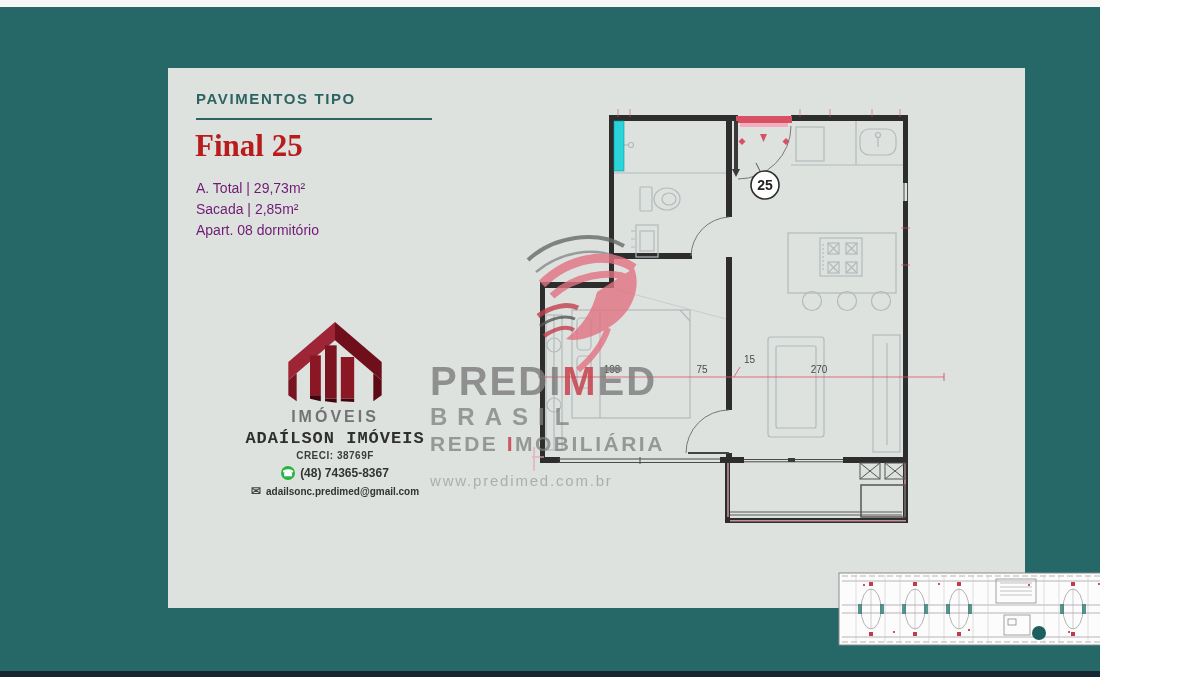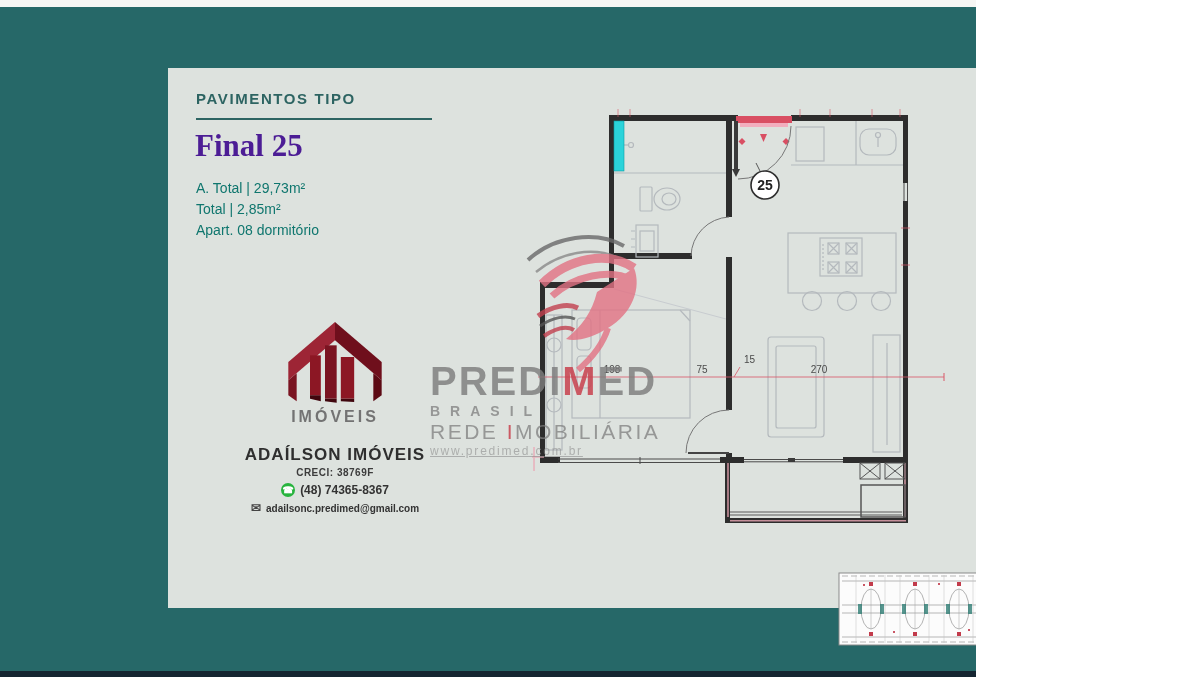--- a/index.html
+++ b/index.html
@@ -1,59 +1,59 @@
 <!DOCTYPE html>
 <html><head>
 <meta charset="utf-8">
 <style>
   html,body{margin:0;padding:0;}
   body{font-family:"Liberation Sans", sans-serif;}
-  .stage{position:relative;width:976px;height:677px;background:#266868;overflow:hidden;}
+  .stage{position:relative;width:1100px;height:677px;background:#266868;overflow:hidden;}
   .strip-top{position:absolute;left:0;top:0;width:100%;height:7px;background:#f6f6f4;}
   .strip-bottom{position:absolute;left:0;bottom:0;width:100%;height:6px;background:#152531;}
   .panel{position:absolute;left:168px;top:68px;width:857px;height:540px;background:#dde2de;}
   .cat-title{position:absolute;left:28px;top:22px;font-size:15px;font-weight:600;letter-spacing:1.6px;color:#2d6462;}
   .cat-underline{position:absolute;left:28px;top:50px;width:236px;height:2px;background:#2d6462;}
-  .unit-title{position:absolute;left:27px;top:60px;font-family:"Liberation Serif", serif;font-size:31px;font-weight:600;color:#4c1d95;}
-  .details{position:absolute;left:28px;top:110px;font-size:14px;line-height:21px;color:#0f766e;font-weight:500;}
+  .unit-title{position:absolute;left:27px;top:60px;font-family:"Liberation Serif", serif;font-size:31px;font-weight:600;color:#b91c1c;}
+  .details{position:absolute;left:28px;top:110px;font-size:14px;line-height:21px;color:#701a75;font-weight:500;}
   .agency{position:absolute;left:57px;top:250px;width:220px;text-align:center;}
   .agency .house{display:block;margin:0 auto;}
   .logo-word{font-size:16px;font-weight:700;letter-spacing:3px;color:#737373;margin-top:2px;}
-  .agency-name{font-size:17px;font-weight:600;letter-spacing:1px;color:#2f2f2f;margin-top:19px;}
+  .agency-name{font-size:17px;font-weight:600;letter-spacing:1px;color:#2f2f2f;margin-top:3px;font-family:Liberation Mono, monospace;}
   .creci{font-size:10px;font-weight:700;color:#3c3c3c;margin-top:2px;letter-spacing:.5px;}
   .contact-row{display:flex;align-items:center;justify-content:center;gap:5px;margin-top:5px;font-size:12px;font-weight:700;color:#333;}
   .contact-row.email{font-size:10px;margin-top:4px;}
   .wa-icon{display:inline-flex;align-items:center;justify-content:center;width:14px;height:14px;border-radius:50%;background:#27b43e;color:#fff;font-size:9px;line-height:14px;}
   .em-icon{font-size:12px;color:#444;}
   .plan-svg{position:absolute;left:362px;top:37px;z-index:1;}
   .bird{position:absolute;left:352px;top:158px;z-index:2;pointer-events:none;}
   .wm{position:absolute;left:262px;top:292px;width:340px;z-index:3;pointer-events:none;}
   .wm-brand{font-size:40px;font-weight:700;letter-spacing:2px;color:rgba(125,125,125,.82);line-height:1.05;}
   .wm-brand .accent{color:rgba(200,65,78,.85);}
-  .wm-country{font-size:14px;font-weight:600;letter-spacing:10px;color:rgba(125,125,125,.75);margin-top:1px;}
-  .wm-network{font-size:21px;font-weight:400;letter-spacing:2.5px;color:rgba(125,125,125,.75);margin-top:1px;}
+  .wm-country{font-size:24px;font-weight:600;letter-spacing:10px;color:rgba(125,125,125,.75);margin-top:1px;}
+  .wm-network{font-size:21px;font-weight:700;letter-spacing:2.5px;color:rgba(125,125,125,.75);margin-top:1px;}
   .wm-network .accent{color:rgba(200,65,78,.85);}
-  .wm-url{font-size:12px;letter-spacing:1.8px;color:rgba(140,140,140,.6);margin-top:0;text-decoration:underline;}
+  .wm-url{font-size:15px;letter-spacing:1.8px;color:rgba(140,140,140,.6);margin-top:16px;}
   .miniplan{position:absolute;left:838px;top:569px;z-index:4;}
 </style>
 </head>
 <body>
 
 <div class="stage">
   <div class="strip-top"></div>
 
   <div class="panel">
 
     <div class="cat-title">PAVIMENTOS TIPO</div>
     <div class="cat-underline"></div>
     <div class="unit-title">Final 25</div>
 
     <div class="details">
       <div>A. Total | 29,73m²</div>
-      <div>Total | 2,85m²</div>
+      <div>Sacada | 2,85m²</div>
       <div>Apart. 08 dormitório</div>
     </div>
 
     <div class="agency">
       <svg class="house" width="100" height="88" viewBox="0 0 120 100">
         <path d="M60,2 L4,50 L4,72 L60,24 Z" fill="#9d2535"></path>
         <path d="M60,2 L116,50 L116,72 L60,24 Z" fill="#6f0f1c"></path>
         <polygon points="4,72 14,63.5 14,97 4,90" fill="#7a1421"></polygon>
         <polygon points="116,72 106,63.5 106,97 116,90" fill="#5c0a14"></polygon>
         <rect x="30" y="42" width="13" height="48" fill="#8c1724"></rect>

